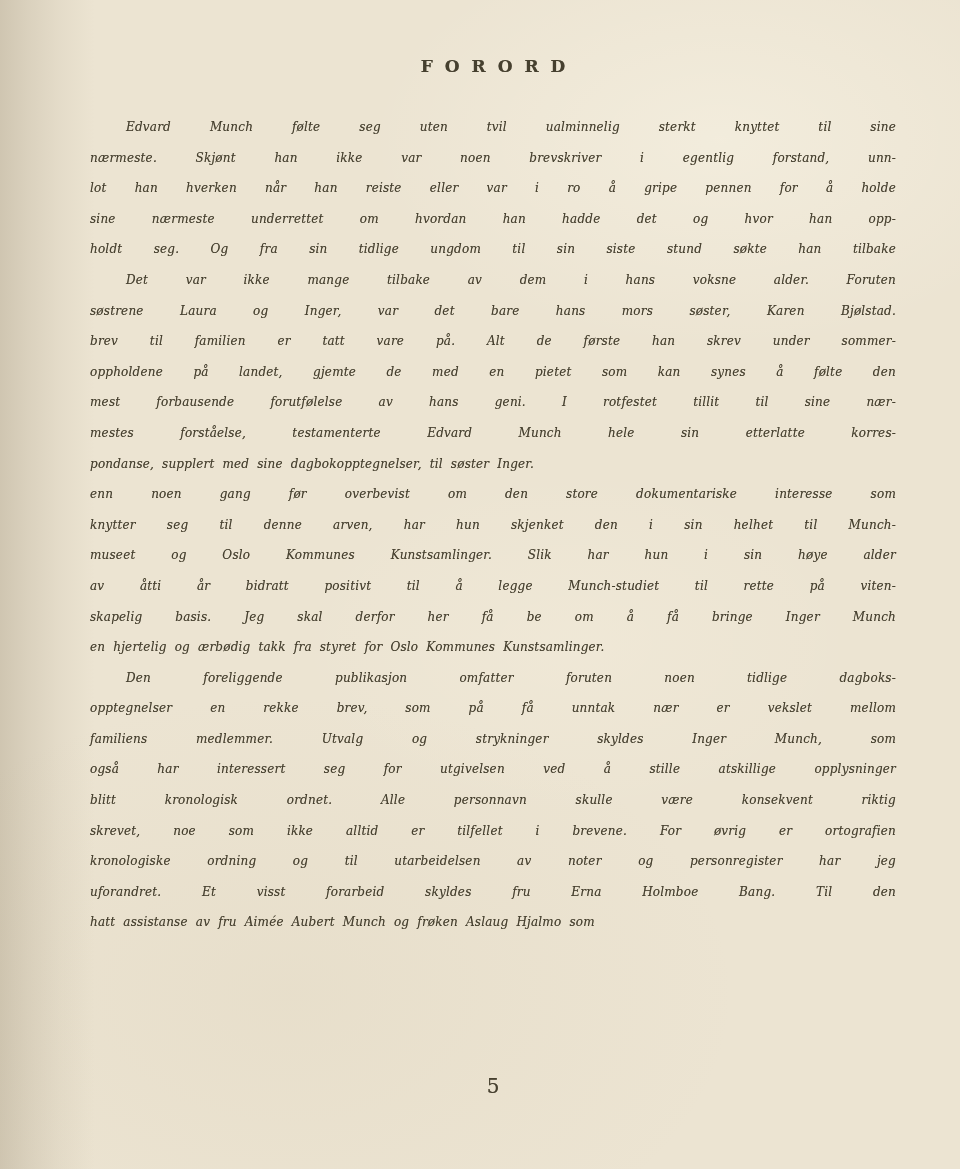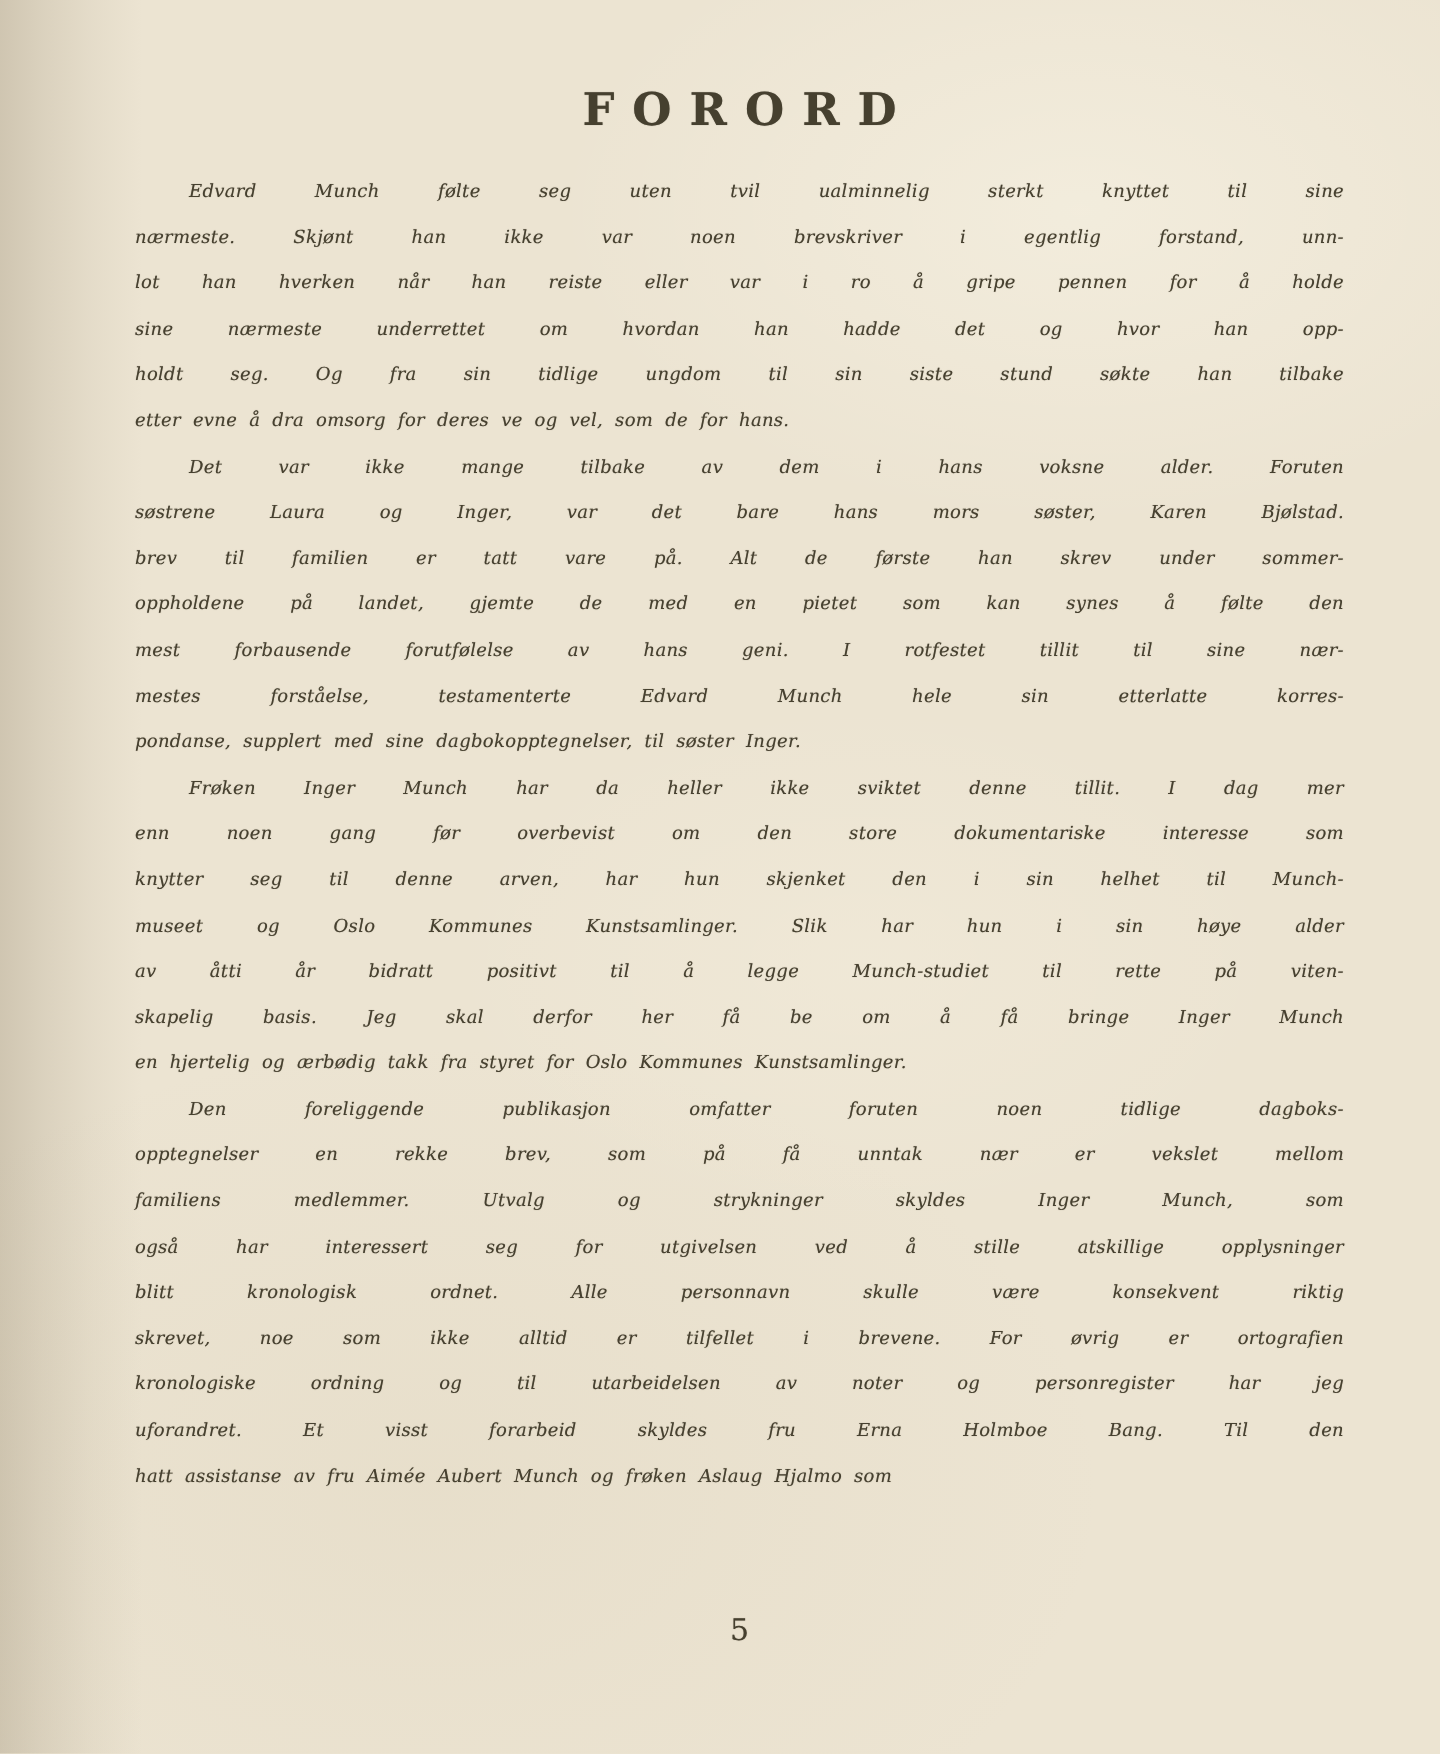--- a/index.html
+++ b/index.html
@@ -33,21 +33,21 @@
       rgba(125,110,82,0.00) 95px);
     pointer-events: none;
   }
   .title {
     position: absolute;
     top: 56px;
     left: 90px;
     width: 806px;
     margin: 0;
     text-align: center;
-    font-size: 30px;
+    font-size: 17px;
     font-weight: 700;
     font-style: normal;
     letter-spacing: 12px;
     text-indent: 12px;
     color: var(--ink, #3e382b);
     text-shadow: 0 0 0.6px rgba(62,56,43,0.55);
   }
   .body-text {
     position: absolute;
     top: 112px;
@@ -91,29 +91,27 @@
 
 <div class="page">
   <div class="edge-shadow"></div>
   <h1 class="title">FORORD</h1>
   <div class="body-text" id="body-text">
       <div class="pline first">Edvard Munch følte seg uten tvil ualminnelig sterkt knyttet til sine</div>
       <div class="pline">nærmeste. Skjønt han ikke var noen brevskriver i egentlig forstand, unn-</div>
       <div class="pline">lot han hverken når han reiste eller var i ro å gripe pennen for å holde</div>
       <div class="pline">sine nærmeste underrettet om hvordan han hadde det og hvor han opp-</div>
       <div class="pline">holdt seg. Og fra sin tidlige ungdom til sin siste stund søkte han tilbake</div>
-      <div class="pline last">etter evne å dra omsorg for deres ve og vel, som de for hans.</div>
       <div class="pline first">Det var ikke mange tilbake av dem i hans voksne alder. Foruten</div>
       <div class="pline">søstrene Laura og Inger, var det bare hans mors søster, Karen Bjølstad.</div>
       <div class="pline">brev til familien er tatt vare på. Alt de første han skrev under sommer-</div>
       <div class="pline">oppholdene på landet, gjemte de med en pietet som kan synes å følte den</div>
       <div class="pline">mest forbausende forutfølelse av hans geni. I rotfestet tillit til sine nær-</div>
       <div class="pline">mestes forståelse, testamenterte Edvard Munch hele sin etterlatte korres-</div>
       <div class="pline last">pondanse, supplert med sine dagbokopptegnelser, til søster Inger.</div>
-      <div class="pline first">Frøken Inger Munch har da heller ikke sviktet denne tillit. I dag mer</div>
       <div class="pline">enn noen gang før overbevist om den store dokumentariske interesse som</div>
       <div class="pline">knytter seg til denne arven, har hun skjenket den i sin helhet til Munch-</div>
       <div class="pline">museet og Oslo Kommunes Kunstsamlinger. Slik har hun i sin høye alder</div>
       <div class="pline">av åtti år bidratt positivt til å legge Munch-studiet til rette på viten-</div>
       <div class="pline">skapelig basis. Jeg skal derfor her få be om å få bringe Inger Munch</div>
       <div class="pline last">en hjertelig og ærbødig takk fra styret for Oslo Kommunes Kunstsamlinger.</div>
       <div class="pline first">Den foreliggende publikasjon omfatter foruten noen tidlige dagboks-</div>
       <div class="pline">opptegnelser en rekke brev, som på få unntak nær er vekslet mellom</div>
       <div class="pline">familiens medlemmer. Utvalg og strykninger skyldes Inger Munch, som</div>
       <div class="pline">også har interessert seg for utgivelsen ved å stille atskillige opplysninger</div>

